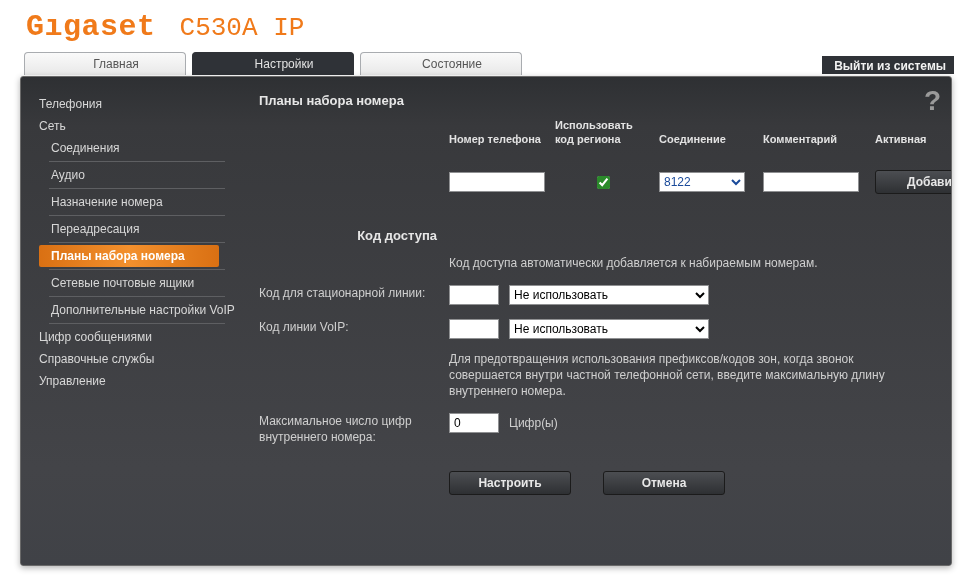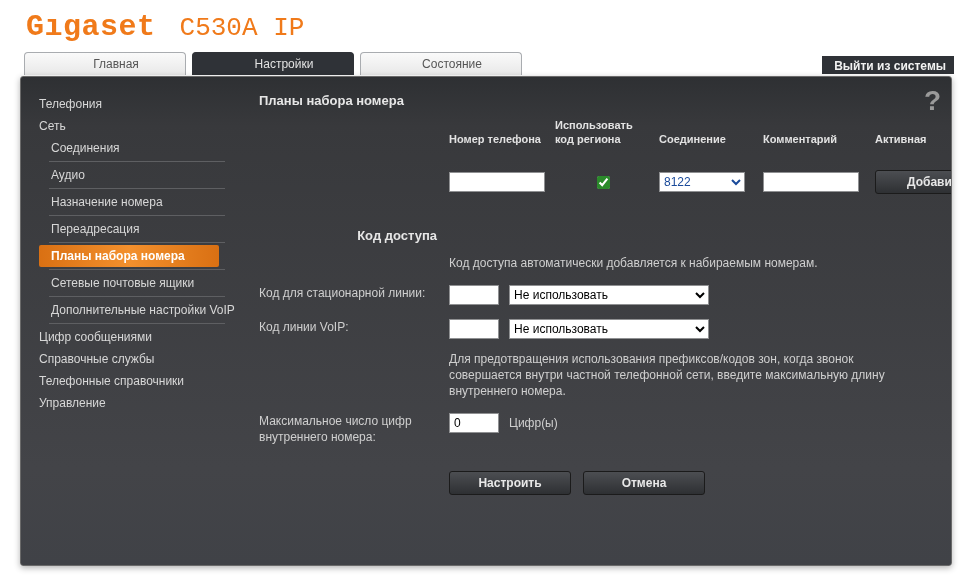--- a/index.html
+++ b/index.html
@@ -228,21 +228,21 @@
     font-size: 12px;
     color: #cfcfcf;
     line-height: 16px;
     margin-top: 12px;
     max-width: 500px;
   }
   .button-row {
     margin-left: 190px;
     margin-top: 26px;
     display: flex;
-    gap: 12px;
+    gap: 32px;
   }
 </style>
 </head>
 <body>
 
 <div class="app">
   <div class="logo-bar">
     <span class="logo-brand">Gıgaset</span>
     <span class="logo-model">C530A IP</span>
   </div>
@@ -270,21 +270,20 @@
         <div class="nav-sub">Переадресация</div>
         <hr class="menu-indent">
         <div class="nav-sub active">Планы набора номера</div>
         <hr class="menu-indent">
         <div class="nav-sub">Сетевые почтовые ящики</div>
         <hr class="menu-indent">
         <div class="nav-sub">Дополнительные настройки VoIP</div>
         <hr class="menu-indent">
         <div class="nav-item">Цифр сообщениями</div>
         <div class="nav-item">Справочные службы</div>
-        <div class="nav-item">Телефонные справочники</div>
         <div class="nav-item">Управление</div>
       </div>
 
       <div class="content">
         <div class="section-title">Планы набора номера</div>
 
         <div class="dial-header">
           <div>Номер телефона</div>
           <div>Использовать код региона</div>
           <div>Соединение</div>

